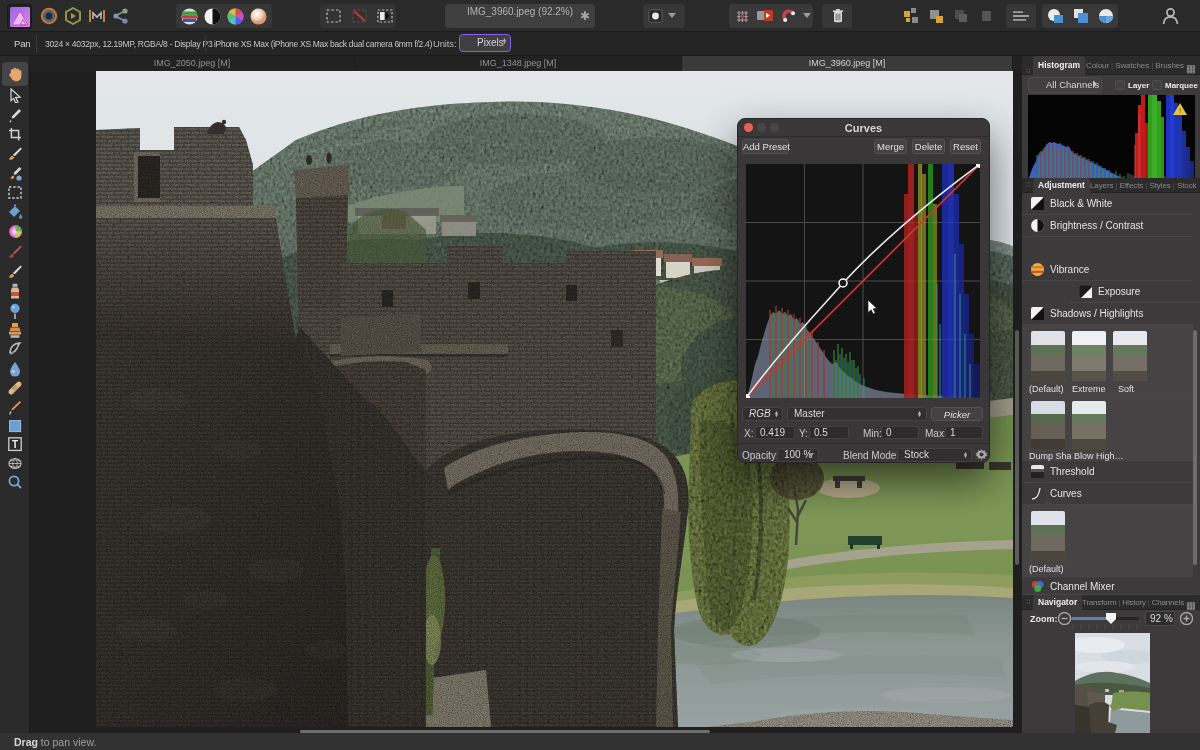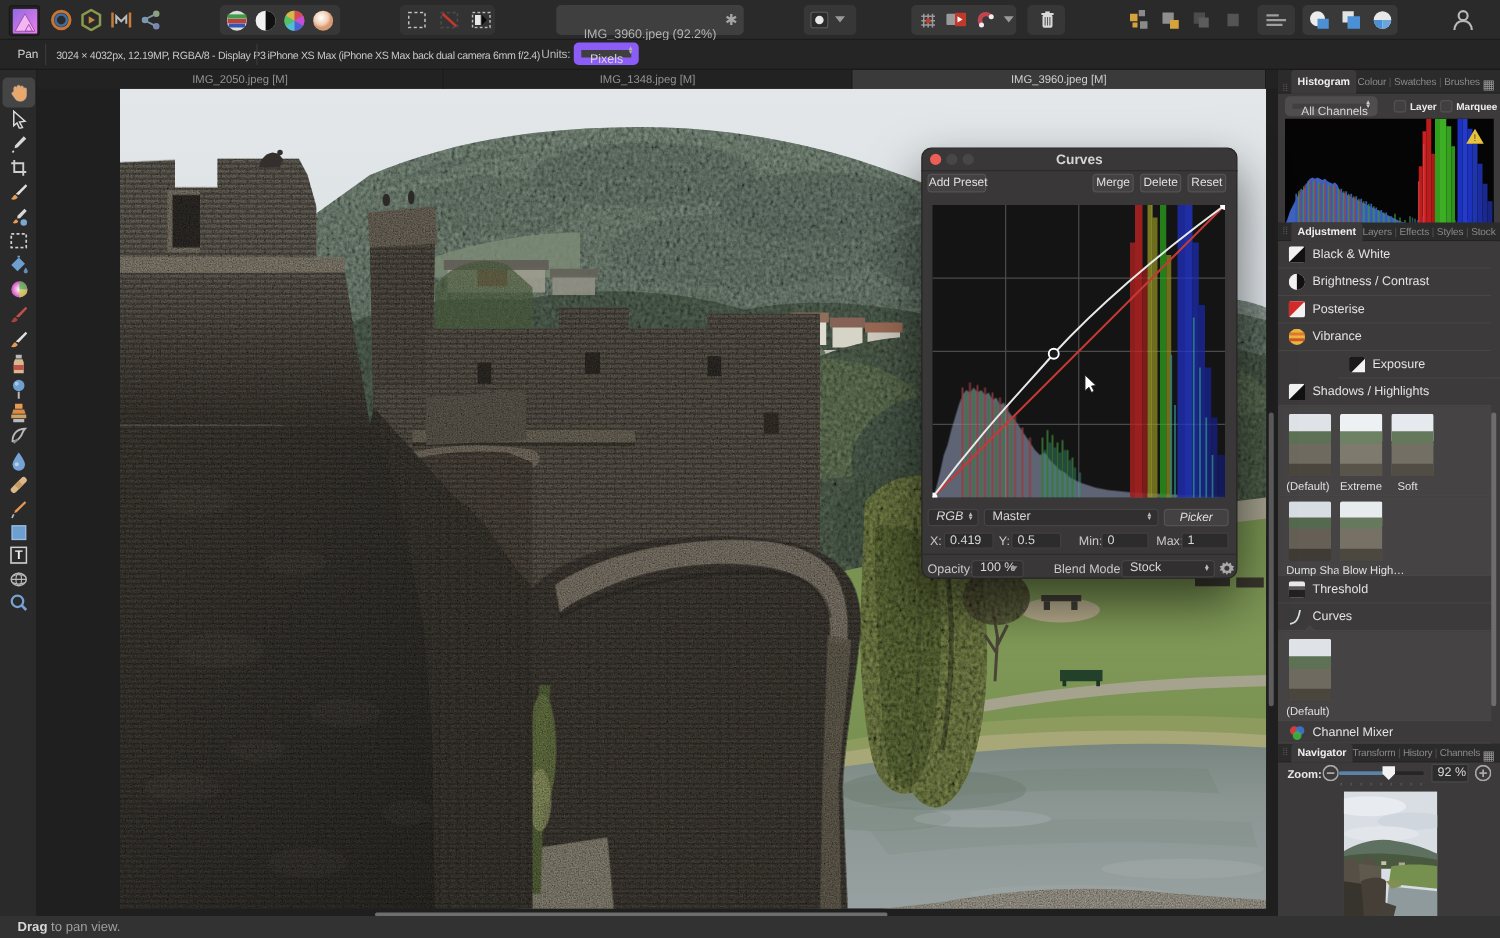--- a/index.html
+++ b/index.html
@@ -6,21 +6,21 @@
 #app{position:relative;width:1200px;height:750px;background:#201f1f;}
 .abs{position:absolute;}
 
 #topbar{left:0;top:0;width:1200px;height:32px;background:#2b2a2a;border-bottom:1px solid #1c1b1b;}
 .tgroup{position:absolute;top:4px;height:24px;background:#383737;border-radius:4px;}
 .tbtn{position:absolute;top:4px;height:24px;border-radius:4px;}
 
 #ctxbar{left:0;top:32px;width:1200px;height:24px;background:#262525;border-bottom:1px solid #1b1a1a;color:#c8c8c8;font-size:11px;}
 .ctxt{position:absolute;top:6px;white-space:nowrap;font-size:9.5px;letter-spacing:-0.15px;color:#c6c6c6;}
 .csep{position:absolute;top:3px;width:1px;height:17px;background:#3a3939;}
-.cselect{position:absolute;top:2px;height:18px;background:#403f3f;border:6px solid #8b5cf6;border-radius:4px;color:#d5d5d5;font-size:10px;line-height:16px;padding-left:7px;}
+.cselect{position:absolute;top:2px;height:18px;background:#403f3f;border:1px solid #8b5cf6;border-radius:4px;color:#d5d5d5;font-size:10px;line-height:16px;padding-left:17px;}
 
 #tools{left:0;top:56px;width:30px;height:677px;background:#2b2a2a;border-right:1px solid #1c1b1b;}
 
 #tabbar{left:30px;top:56px;width:992px;height:15px;background:#232222;display:flex;}
 .tab{height:15px;border-right:1px solid #1b1a1a;color:#929292;font-size:9px;text-align:center;line-height:15px;overflow:hidden;}
 
 #rpanel{left:1022px;top:56px;width:178px;height:679px;background:#323030;font-size:10.5px;color:#dadada;}
 .ptabs{position:absolute;left:0;width:178px;height:19px;background:#2c2b2b;border-bottom:1px solid #242323;color:#8a8a8a;font-size:10.5px;line-height:19px;white-space:nowrap;}
 .ptab-on{background:#3c3a3a;color:#efefef;border-radius:3px 3px 0 0;padding:0 5px;display:inline-block;height:19px;line-height:19px;font-weight:bold;}
 .arow{position:absolute;left:0;width:171px;height:22px;background:#3c3a3a;border-bottom:1px solid #474545;}
@@ -343,21 +343,21 @@
 <svg class="abs" style="left:352px;top:9px" width="15" height="14">
       <rect x="1" y="1" width="13" height="12" fill="none" stroke="#4c4b4b" stroke-width="1.4" stroke-dasharray="2.5 2"></rect>
       <path d="M2,2 L13,12" stroke="#c0392b" stroke-width="2"></path>
     </svg>
 <svg class="abs" style="left:377px;top:9px" width="16" height="14">
       <rect x="1" y="1" width="14" height="12" fill="none" stroke="#bbb" stroke-width="1.2" stroke-dasharray="2.2 1.8"></rect>
       <rect x="3" y="3" width="4.6" height="8" fill="#e8e8e8"></rect>
       <path d="M8.6,3 L12.4,7 L8.6,11 Z" fill="#0a0a0a"></path>
     </svg>
 <div class="tbtn" style="left:445px;width:150px;background:#403f3f;"></div>
-<div class="abs" style="left:445px;top:16px;width:150px;height:24px;color:#b2b2b2;font-size:10px;text-align:center;line-height:24px;">IMG_3960.jpeg (92.2%)</div>
+<div class="abs" style="left:445px;top:0;width:150px;height:24px;color:#b2b2b2;font-size:10px;text-align:center;line-height:24px;">IMG_3960.jpeg (92.2%)</div>
 <div class="abs" style="left:580px;top:4px;color:#a5a5a5;font-size:12px;line-height:24px;">✱</div>
 <div class="tbtn" style="left:643px;width:42px;background:#383737;"></div>
 <svg class="abs" style="left:648px;top:9px" width="15" height="14">
       <rect x="0.7" y="0.7" width="13.6" height="12.6" rx="2" fill="#2c2b2b" stroke="#5a5959" stroke-width="1"></rect>
       <circle cx="7.5" cy="7" r="3.4" fill="#e8e8e8"></circle>
     </svg>
 <div class="abs" style="left:668px;top:13px;width:0;height:0;border-left:4px solid transparent;border-right:4px solid transparent;border-top:5px solid #9a9a9a;"></div>
 <div class="tgroup" style="left:729px;width:84px;background:#3a3939;"></div>
 <svg class="abs" style="left:735px;top:9px" width="15" height="15">
       <g stroke="#9a9a9a" stroke-width="1.2">
@@ -609,27 +609,20 @@
         <path d="M13,0 L13,13 L0,13 Z" fill="#111"></path>
       </svg>
     </div>
 <div class="abs arow" style="left:1022px;top:215px;">
       <span class="lbl">Brightness / Contrast</span>
       <svg class="aicon">
         <circle cx="6.5" cy="6.5" r="6.5" fill="#f2f2f2"></circle>
         <path d="M6.5,0 A6.5,6.5 0 0 1 6.5,13 Z" fill="#111"></path>
       </svg>
     </div>
-<div class="abs arow" style="left:1022px;top:237px;">
-      <span class="lbl">Posterise</span>
-      <svg class="aicon">
-        <rect width="13" height="13" rx="2" fill="#f2f2f2"></rect>
-        <path d="M0,0 L13,0 L0,13 Z" fill="#d42a2a"></path>
-      </svg>
-    </div>
 <div class="abs arow" style="left:1022px;top:259px;">
       <span class="lbl">Vibrance</span>
       <svg class="aicon">
         <circle cx="6.5" cy="6.5" r="6.5" fill="#e8b83c"></circle>
         <rect x="0.5" y="3" width="12" height="2.4" fill="#e07830"></rect>
         <rect x="0.5" y="7.6" width="12" height="2.4" fill="#d4552a"></rect>
       </svg>
     </div>
 <div class="abs arow" style="left:1070px;top:281px;">
       <span class="lbl">Exposure</span>

